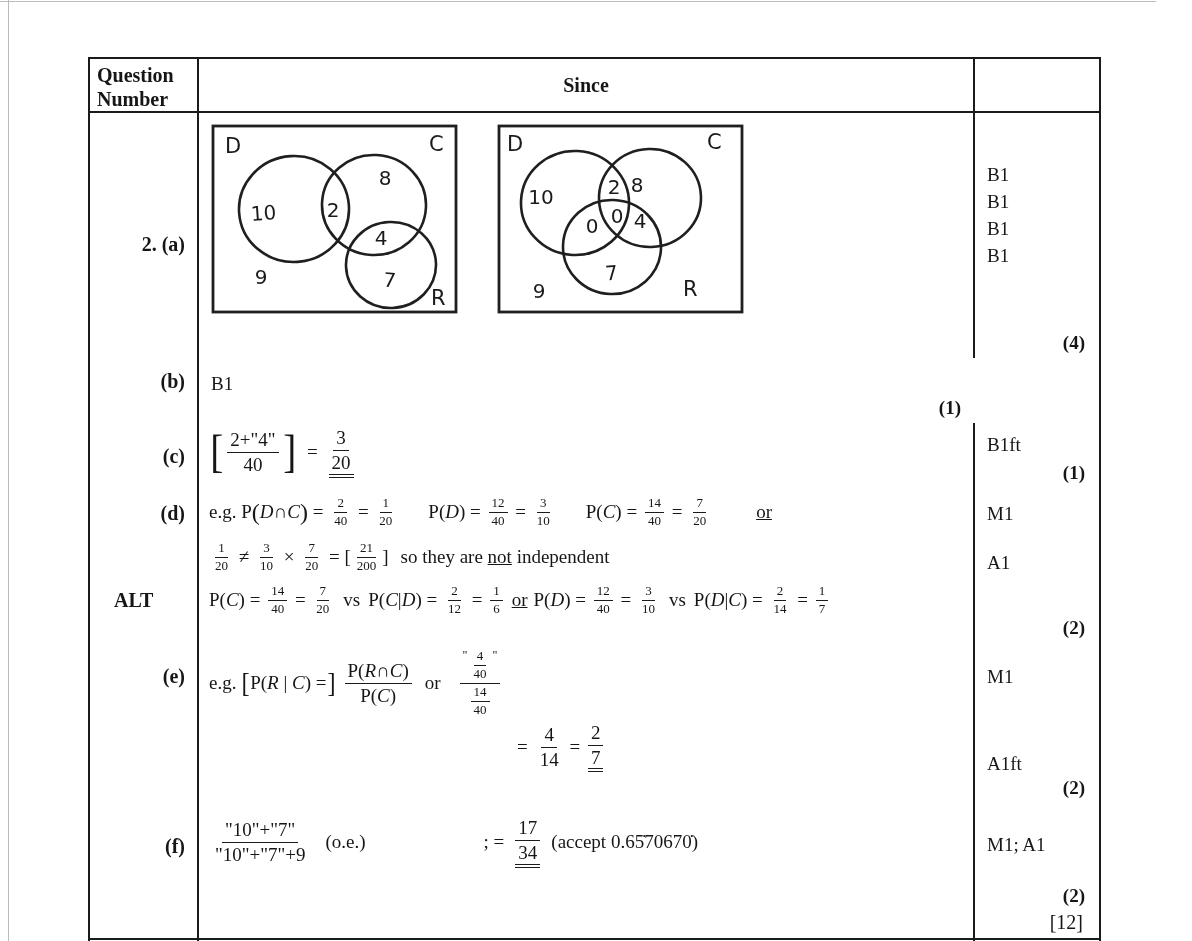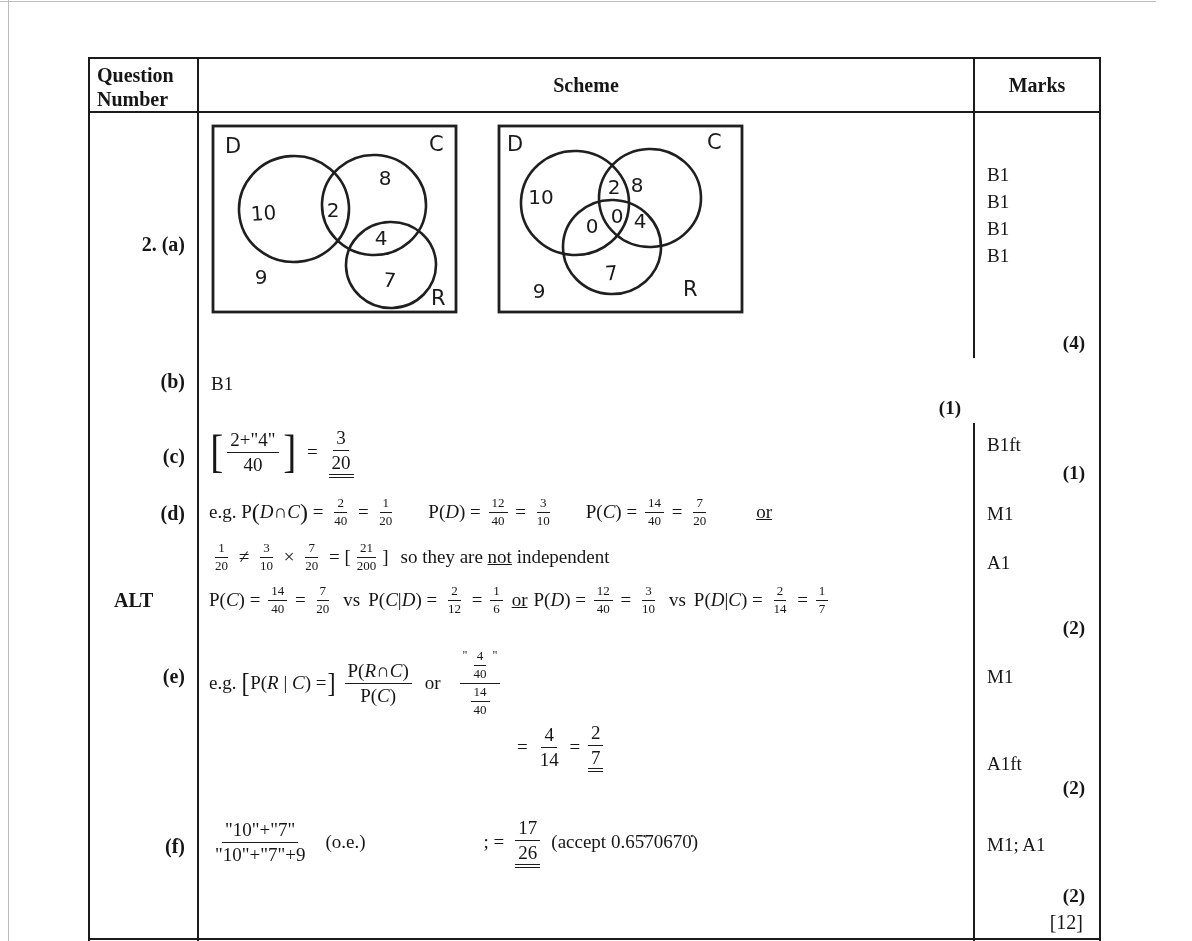--- a/index.html
+++ b/index.html
@@ -71,24 +71,21 @@
   <div class="edge-top"></div>
   <div class="edge-left"></div>
 
   <div class="mstable">
 
     <div class="mrow row-header">
       <div class="qcell hcell">
         <div class="hq">Question Number</div>
       </div>
       <div class="scell hcell hmid">
-        <span>Scheme</span>
-      </div>
-      <div class="kcell hcell hmid">
-        <span>Marks</span>
+        <span>Since</span>
       </div>
     </div>
 
     <div class="mrow row-a">
       <div class="qcell">
         <div class="qlabel" style="padding-top:120px">2. (a)</div>
       </div>
       <div class="scell">
         <div class="venn-wrap">
 
@@ -384,21 +381,21 @@
               <span class="fn">"10"+"7"</span>
               <span class="fd">"10"+"7"+9</span>
             </span>
             <span class="msp" style="width: 14px;"></span>
             <span class="mt">(o.e.)</span>
             <span class="msp" style="width: 118px;"></span>
             <span class="mt">; =</span>
             <span class="msp" style="width: 8px;"></span>
             <span class="frac lg">
               <span class="fn">17</span>
-              <span class="fd uu">26</span>
+              <span class="fd uu">34</span>
             </span>
             <span class="msp" style="width: 8px;"></span>
             <span class="mt">(accept 0.65̇70670̇)</span>
           </div>
       </div>
       <div class="kcell">
         <div class="mk" style="margin-top:28px">M1; A1</div>
         <div class="count">(2)</div>
         <div class="total">[12]</div>
       </div>

